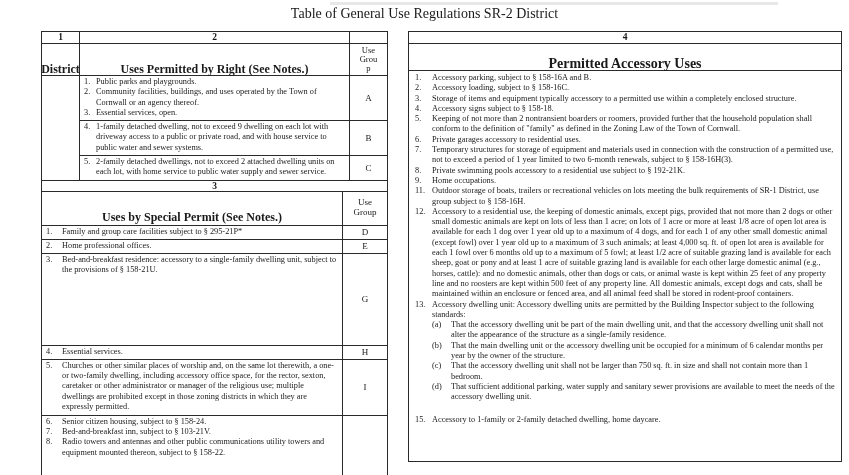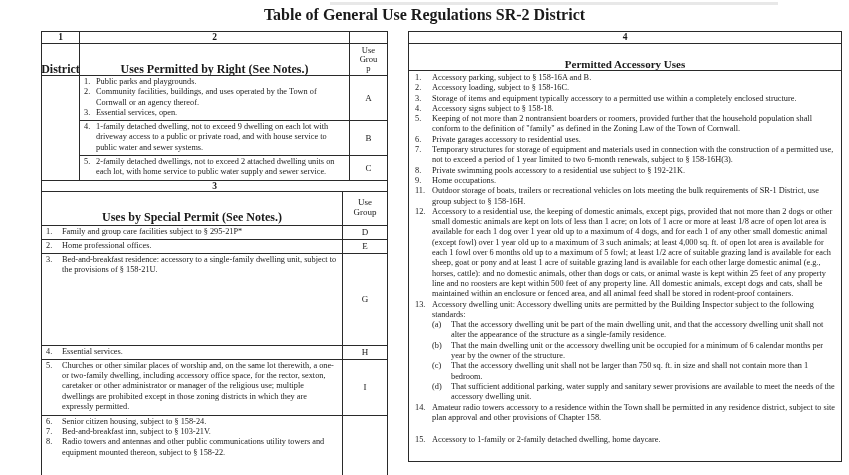--- a/index.html
+++ b/index.html
@@ -10,21 +10,21 @@
     color: #1a1a1a;
     position: relative;
     overflow: hidden;
   }
   .page { position: absolute; inset: 0; background: #ffffff; }
 
   .scan-line { position: absolute; left: 330px; top: 2px; width: 448px; height: 3px; background: #e8e8e8; }
 
   .title {
     position: absolute; top: 6px; left: 0; width: 849px;
-    text-align: center; font-weight: bold; font-size: 16px;
+    text-align: center; font-weight: normal; font-size: 14px;
   }
 
   
   .ltable {
     position: absolute; left: 41px; top: 31px; width: 347px; height: 444px;
     border: 1px solid #2a2a2a; border-bottom: none;
     display: flex; flex-direction: column; overflow: hidden;
     font-size: 8.3px; line-height: 10.3px; background: #fff;
   }
   .lrow { display: flex; border-bottom: 1px solid #2a2a2a; position: relative; flex-shrink: 0; }
@@ -71,21 +71,21 @@
   
   .rtable {
     position: absolute; left: 408px; top: 31px; width: 434px;
     border: 1px solid #2a2a2a;
     font-size: 8.3px; line-height: 10.3px; background: #fff;
   }
   .rhdr { height: 12px; border-bottom: 1px solid #2a2a2a; }
   .rtitle {
     height: 27px; border-bottom: 1px solid #2a2a2a;
     display: flex; align-items: flex-end; justify-content: center;
-    font-weight: bold; font-size: 11px; padding-bottom: 1px; text-align: right;
+    font-weight: bold; font-size: 14px; padding-bottom: 1px; text-align: right;
   }
   .rbody { padding: 2px 4px 4px 6px; min-height: 390px; }
   .ri { display: flex; }
   .rnum { width: 17px; flex-shrink: 0; }
   .rtxt { flex: 1; min-width: 0; }
   .rsub { display: flex; margin-left: 17px; }
   .rsnum { width: 19px; flex-shrink: 0; }
   .gap-top { margin-top: 12px; }
 </style>
 </head>
@@ -304,24 +304,20 @@
         <div class="rsub">
             <span class="rsnum">(c)</span>
             <span class="rtxt">That the accessory dwelling unit shall not be larger than 750 sq. ft. in size and shall not contain more than 1 bedroom.</span>
           </div>
         <div class="rsub">
             <span class="rsnum">(d)</span>
             <span class="rtxt">That sufficient additional parking, water supply and sanitary sewer provisions are available to meet the needs of the accessory dwelling unit.</span>
           </div>
       </div>
 
-      <div class="ri">
-          <span class="rnum">14.</span>
-          <span class="rtxt">Amateur radio towers accessory to a residence within the Town shall be permitted in any residence district, subject to site plan approval and other provisions of Chapter 158.</span>
-        </div>
       <div class="ri gap-top">
           <span class="rnum">15.</span>
           <span class="rtxt">Accessory to 1-family or 2-family detached dwelling, home daycare.</span>
         </div>
     </div>
   </div>
 
 </div>
 
 </body></html>

